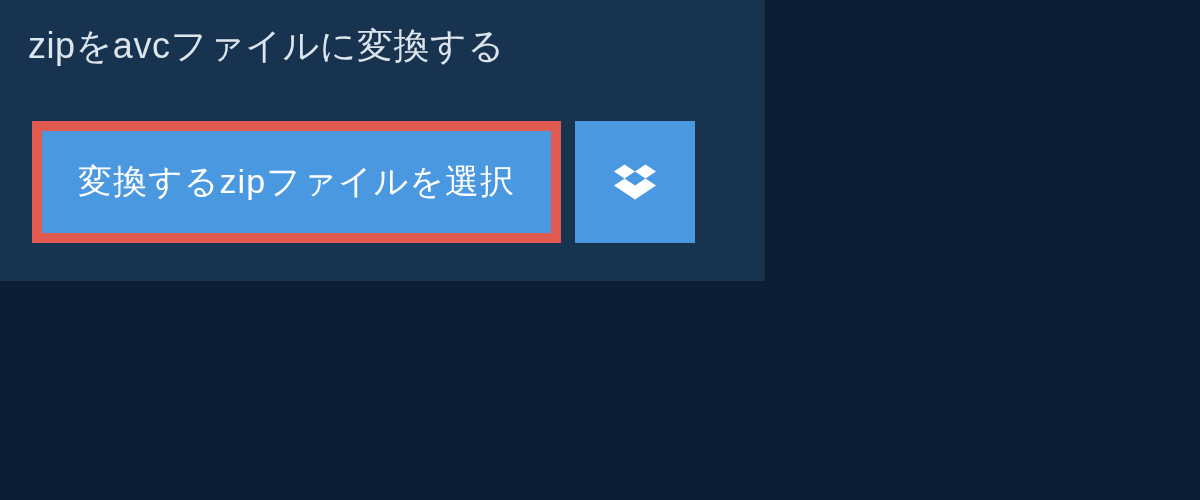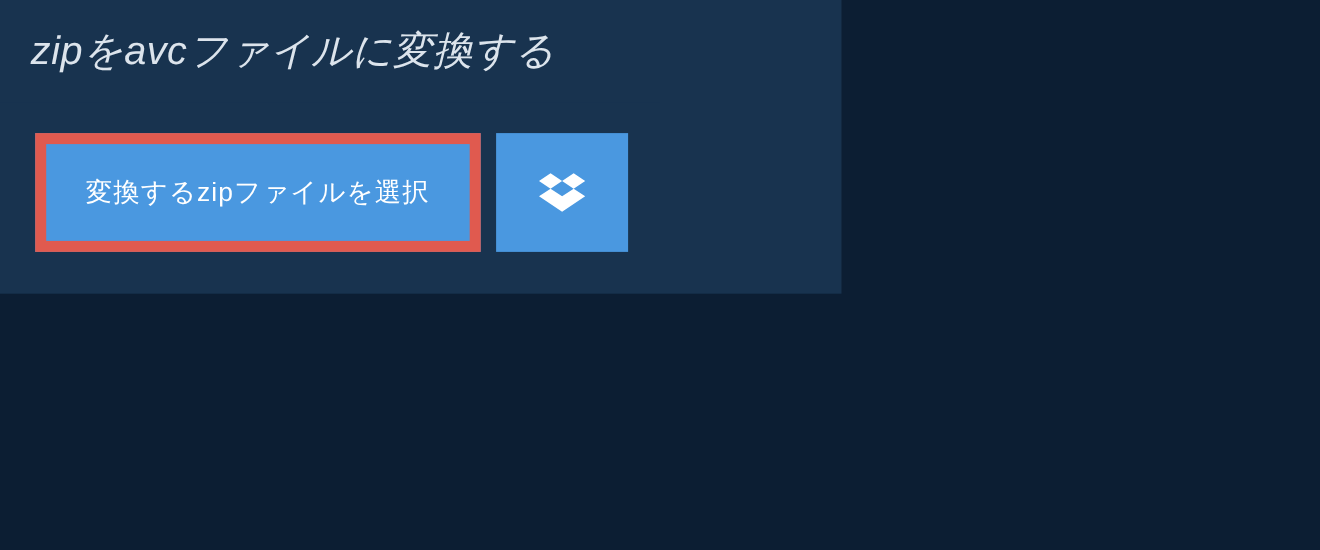--- a/index.html
+++ b/index.html
@@ -16,39 +16,38 @@
     }
     .panel {
       background-color: #18334f;
       width: 765px;
       padding: 0;
     }
     .heading-wrap {
       background-color: #18334f;
       padding: 22px 28px;
       width: 600px;
-      font-style: italic;
     }
     .heading {
       color: #dce4ec;
       font-size: 36px;
       font-weight: 400;
       letter-spacing: 0.5px;
     }
     .button-row {
       display: flex;
       padding: 28px 32px 38px 32px;
       gap: 14px;
       align-items: stretch;
     }
     .select-button {
       background-color: #4a98e0;
       border: 10px solid #e05a4f;
       color: #ffffff;
-      font-size: 24px;
+      font-size: 34px;
       font-weight: 400;
       padding: 28px 36px;
       cursor: pointer;
       display: flex;
       align-items: center;
       justify-content: center;
       letter-spacing: 1px;
     }
     .dropbox-button {
       background-color: #4a98e0;

